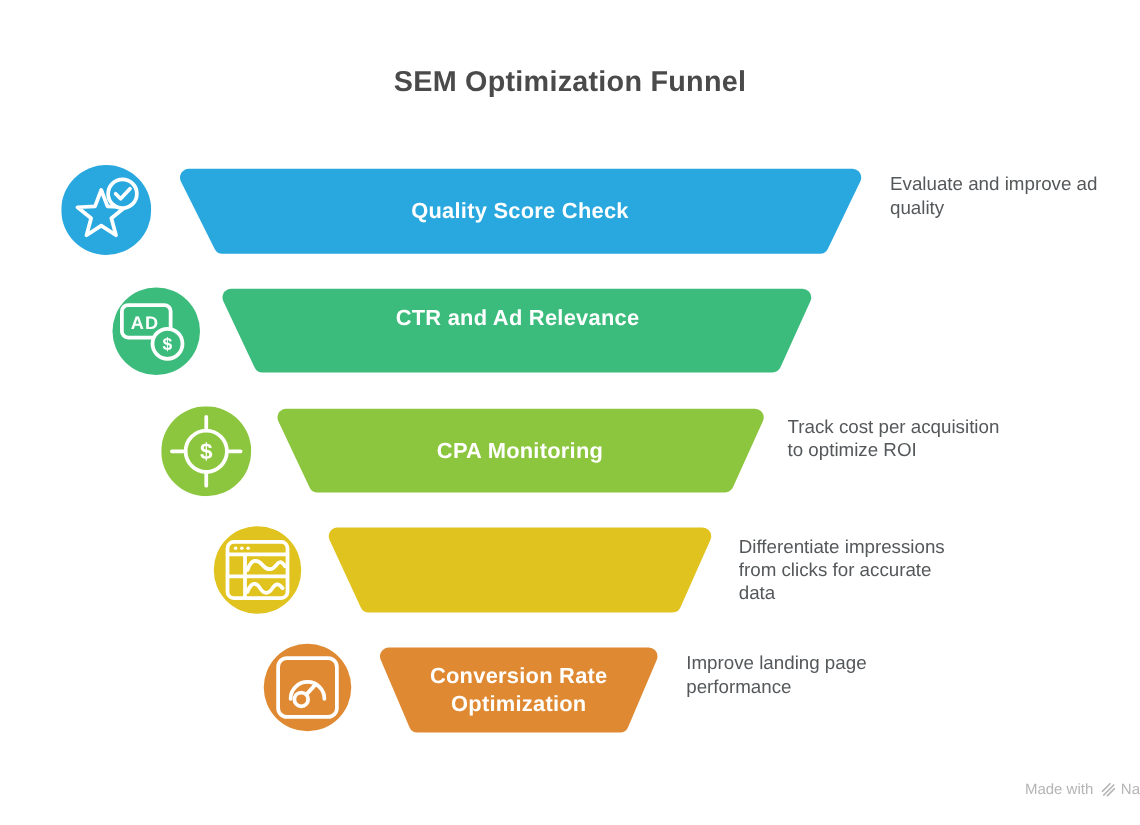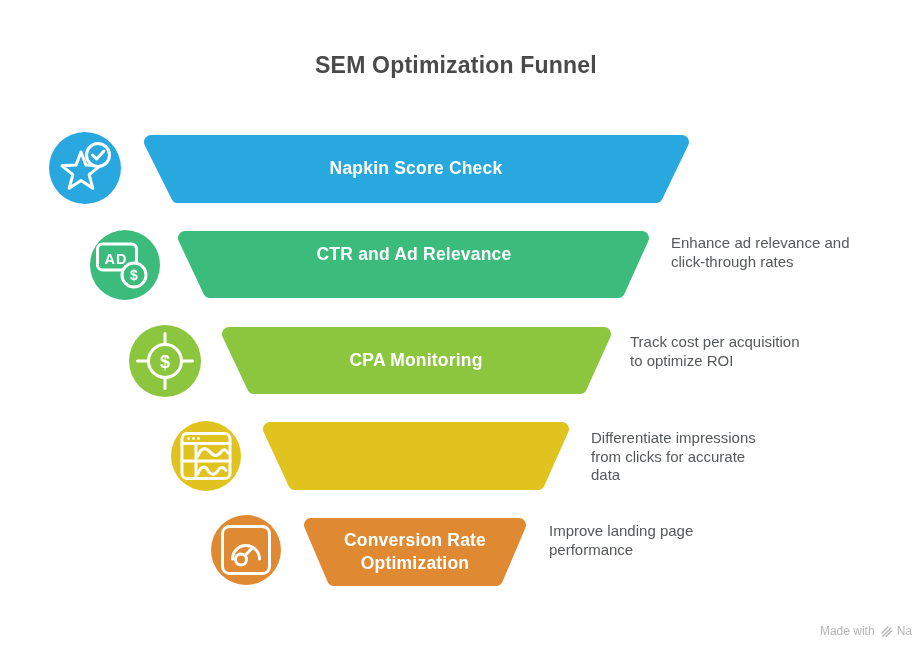--- a/index.html
+++ b/index.html
@@ -37,26 +37,26 @@
   <div class="title">SEM Optimization Funnel</div>
 
   <svg id="shapes" width="912" height="660" viewBox="0 0 912 660">
     <path d="M151,142 L682,142 L656,196 L178,196 Z" stroke-width="14" stroke-linejoin="round" fill="#29A8DF" stroke="#29A8DF"></path>
     <path d="M185,238 L642,238 L618,291 L210,291 Z" stroke-width="14" stroke-linejoin="round" fill="#3CBC7C" stroke="#3CBC7C"></path>
     <path d="M229,334 L604,334 L580,387 L254,387 Z" stroke-width="14" stroke-linejoin="round" fill="#8CC63F" stroke="#8CC63F"></path>
     <path d="M270,429 L562,429 L538,483 L295,483 Z" stroke-width="14" stroke-linejoin="round" fill="#E0C31E" stroke="#E0C31E"></path>
     <path d="M311,525 L519,525 L496,579 L334,579 Z" stroke-width="14" stroke-linejoin="round" fill="#DF8A33" stroke="#DF8A33"></path>
   </svg>
 
-  <div class="stage-label" style="left:216px;top:135px;width:400px;height:68px">Napkin Score Check</div>
+  <div class="stage-label" style="left:216px;top:135px;width:400px;height:68px">Quality Score Check</div>
   <div class="stage-label" style="left:214px;top:231px;width:400px;height:48px">CTR and Ad Relevance</div>
   <div class="stage-label" style="left:216px;top:327px;width:400px;height:67px">CPA Monitoring</div>
   <div class="stage-label" style="left:315px;top:518px;width:200px;height:68px">Conversion Rate Optimization</div>
 
-  <div class="stage-desc" style="left:671px;top:234px;width:190px">Enhance ad relevance and click-through rates</div>
+  <div class="stage-desc" style="left:712px;top:139px;width:180px">Evaluate and improve ad quality</div>
   <div class="stage-desc" style="left:630px;top:333px;width:170px">Track cost per acquisition to optimize ROI</div>
   <div class="stage-desc" style="left:591px;top:429px;width:185px">Differentiate impressions from clicks for accurate data</div>
   <div class="stage-desc" style="left:549px;top:522px;width:170px">Improve landing page performance</div>
 
   <div class="icon" style="left:49px;top:132px">
     <svg width="72" height="72" viewBox="0 0 72 72">
       <circle cx="36" cy="36" r="36" fill="#29A8DF"></circle>
       <path class="iwhite" d="M32,20 L37,33.1 L51,33.8 L40.1,42.6 L43.8,56.2 L32,48.5 L20.2,56.2 L23.9,42.6 L13,33.8 L27,33.1 Z"></path>
       <circle cx="49" cy="23" r="11.5" stroke="#ffffff" stroke-width="3" fill="#29A8DF"></circle>
       <path class="iwhite" d="M43.5,23 l4,4 l7.5,-8"></path>

